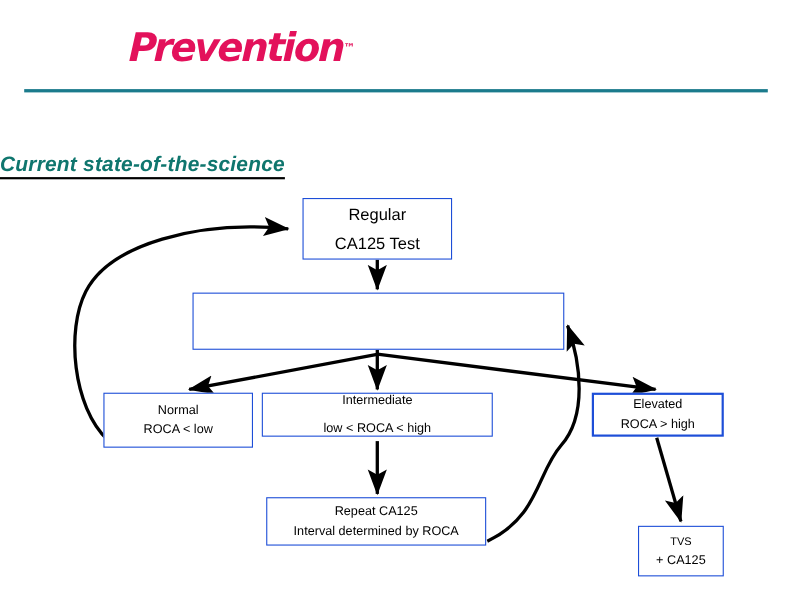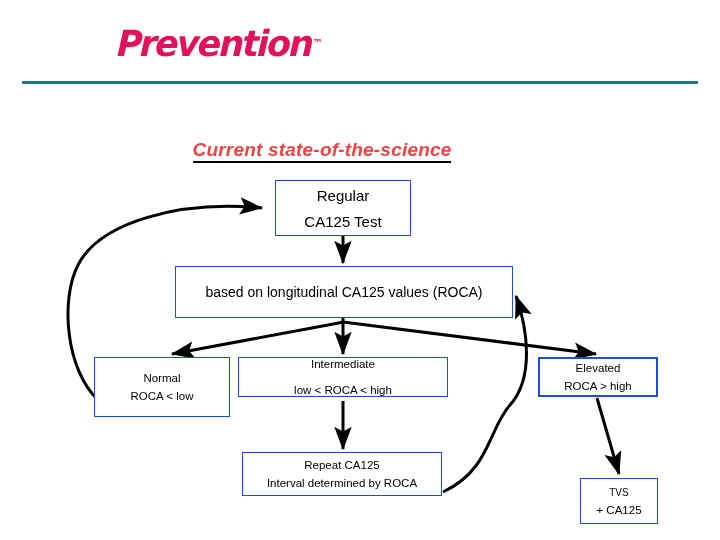--- a/index.html
+++ b/index.html
@@ -49,25 +49,25 @@
     height: 3px;
     background: #1B7B8C;
   }
 
   
   #slide-title {
     position: absolute;
     left: 0;
     top: 139px;
     width: 644px;
-    text-align: center;
+    text-align: left;
     font-size: 19px;
     font-weight: bold;
     font-style: italic;
-    color: #ef4444;
+    color: #0f766e;
     letter-spacing: 0.2px;
   }
   #slide-title span {
     border-bottom: 2px solid #000;
     padding-bottom: 1px;
   }
 
   
   .node {
     position: absolute;
@@ -88,21 +88,21 @@
   }
 
   #node-regular      { left: 275px; top: 180px;  width: 136px; height: 56px; }
   #node-regular .l1  { font-size: 15px; margin-bottom: 9px; }
   #node-regular .l2  { font-size: 15px; }
 
   #node-roca         { left: 175px; top: 266px;  width: 338px; height: 52px; }
   #node-roca .l1     { font-size: 14px; margin-bottom: 8px; }
   #node-roca .l2     { font-size: 14px; }
 
-  #node-normal       { left: 94px;  top: 357px;  width: 136px; height: 60px; }
+  #node-normal       { left: 94px;  top: 357px;  width: 136px; height: 50px; }
   #node-normal .l1   { font-size: 11.5px; margin-bottom: 6px; }
   #node-normal .l2   { font-size: 11.5px; }
 
   #node-intermediate { left: 238px; top: 357px;  width: 210px; height: 40px; justify-content: space-between; }
   #node-intermediate .l1 { font-size: 11.5px; margin-bottom: 6px; }
   #node-intermediate .l2 { font-size: 11.5px; }
 
   #node-elevated     { left: 538px; top: 357px;  width: 120px; height: 40px;
                        border-width: 2px; }
   #node-elevated .l1 { font-size: 11.5px; margin-bottom: 6px; text-align: right; }
@@ -162,21 +162,20 @@
 
     <path d="M443,492 C490,470 488,430 510,405 C534,378 528,330 516,296" stroke="#000" stroke-width="3" fill="none" marker-end="url(#ah)"></path>
   </svg>
 
   <div class="node" id="node-regular">
     <span class="l1">Regular</span>
     <span class="l2">CA125 Test</span>
   </div>
 
   <div class="node" id="node-roca">
-    <span class="l2">based on longitudinal CA125 values (ROCA)</span>
   </div>
 
   <div class="node" id="node-normal">
     <span class="l1">Normal</span>
     <span class="l2">ROCA &lt; low</span>
   </div>
 
   <div class="node" id="node-intermediate">
     <span class="l1">Intermediate</span>
     <span class="l2">low &lt;  ROCA &lt; high</span>

